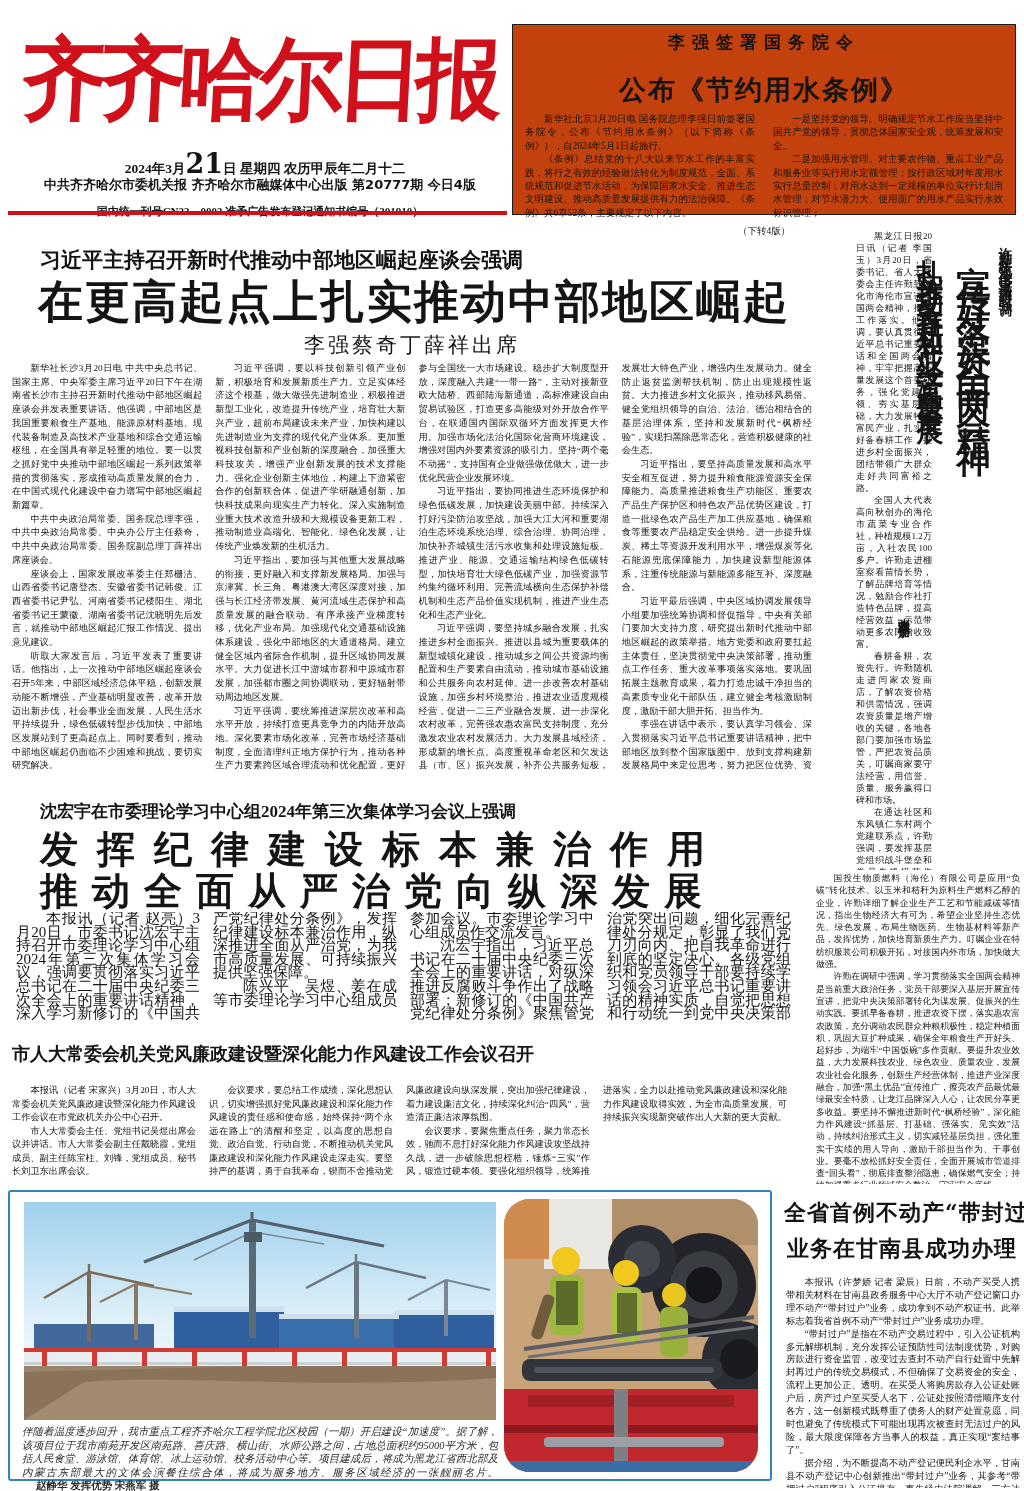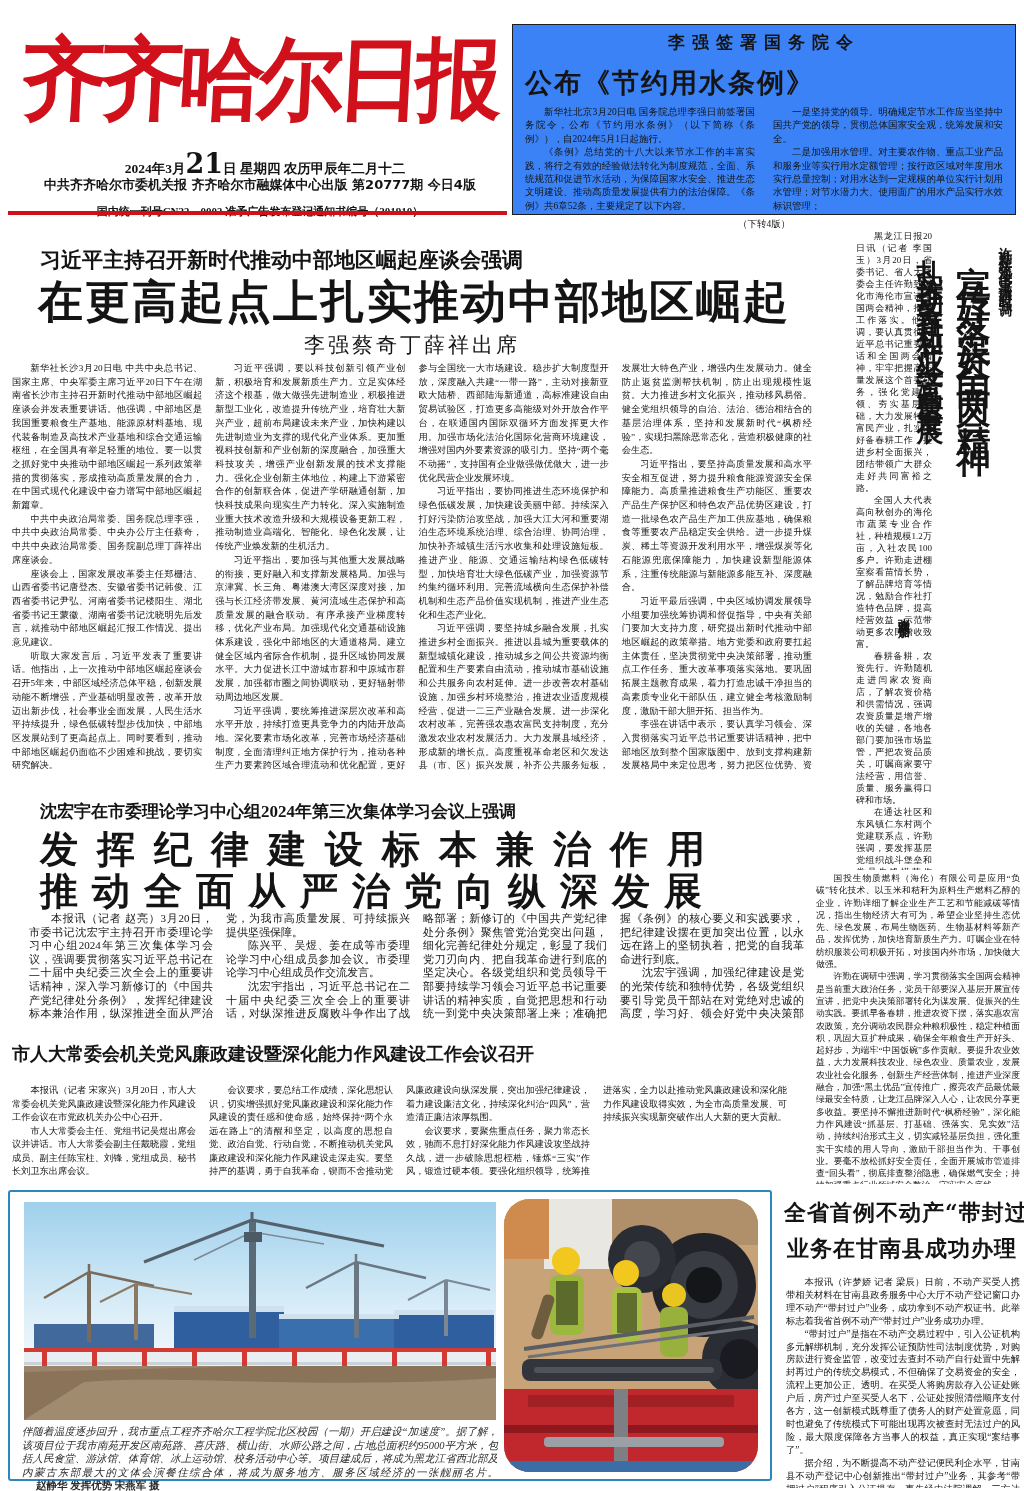--- a/index.html
+++ b/index.html
@@ -19,24 +19,24 @@
     white-space:nowrap; line-height:140px; text-align:center;
   }
   .dateline{ left:100px; top:148px; width:330px; text-align:center; font-size:13.5px; font-weight:bold; white-space:nowrap;}
   .dateline .big-day{ font-size:27px; font-family:"DejaVu Serif",serif; font-weight:900;margin-top:12px; }
   .info1{ left:10px; top:176px; width:500px; text-align:center; font-size:13px; font-weight:bold;
           font-family:"DejaVu Sans","Liberation Sans",sans-serif; white-space:nowrap;}
   .info2{ left:10px; top:204px; width:500px; text-align:center; font-size:11px; font-weight:bold; white-space:nowrap;}
   .red-rule{ left:8px; top:211px; width:499px; height:4px; background:#d0111b; }
 
   
-  .water-box{ left:512px; top:24px; width:504px; height:191px; border:1.5px solid #1c1c1c; background:#3b82f6; padding:6px 12px 4px 12px;}
+  .water-box{ left:512px; top:24px; width:504px; height:191px; border:1.5px solid #1c1c1c; background:#c2410c; padding:6px 12px 4px 12px;}
   .water-kicker{ text-align:center; font-size:17px; font-weight:bold; letter-spacing:7px; }
-  .water-headline{ text-align:left; font-size:27px; font-weight:900; letter-spacing:2px;
-                   font-family:"DejaVu Sans","Liberation Sans",sans-serif; margin:11px 0 5px 0;}
+  .water-headline{ text-align:center; font-size:27px; font-weight:900; letter-spacing:2px;
+                   font-family:"DejaVu Sans","Liberation Sans",sans-serif; margin:18px 0 5px 0;}
   .water-body{ column-count:2; column-gap:18px; column-fill:auto; height:112px; overflow:hidden;
                font-size:9.5px; line-height:13.4px; }
   .water-body p{ text-indent:2em; text-align:justify; }
   .jump-line{ text-align:center; font-size:9.5px; }
 
   
   .lead-kicker{ left:40px; top:246px; width:760px; font-size:21px; font-weight:bold; white-space:nowrap;}
   .lead-headline{ left:38px; top:272px; width:776px; font-size:45px; font-weight:900; letter-spacing:2px;
                   font-family:"DejaVu Sans","Liberation Sans",sans-serif; white-space:nowrap;}
   .lead-subhead{ left:12px; top:331px; width:800px; text-align:center; font-size:21px; letter-spacing:3px; font-weight:500;}
@@ -58,22 +58,22 @@
   .v-byline{ left:895px; top:608px; height:110px; writing-mode:vertical-rl; font-size:12px; letter-spacing:2px; font-weight:bold;}
   .rail-wide{ left:816px; top:872px; width:204px; height:312px; overflow:hidden;
               font-size:8.8px; line-height:12.3px; }
 
   
   .disc-kicker{ left:40px; top:800px; width:740px; font-size:17px; font-weight:bold; white-space:nowrap;}
   .disc-h1{ left:40px; top:824px; width:740px; font-size:38px; font-weight:900; letter-spacing:19px;
             font-family:"DejaVu Sans","Liberation Sans",sans-serif; white-space:nowrap;}
   .disc-h2{ left:40px; top:866px; width:740px; font-size:38px; font-weight:900; letter-spacing:14px;
             font-family:"DejaVu Sans","Liberation Sans",sans-serif; white-space:nowrap;}
-  .disc-body{ left:29px; top:912px; width:775px; height:122px; overflow:hidden;
-              column-count:4; column-gap:13px; column-fill:auto; font-size:11px; line-height:13.6px;}
+  .disc-body{ left:16px; top:912px; width:775px; height:122px; overflow:hidden;
+              column-count:4; column-gap:13px; column-fill:auto; font-size:15px; line-height:13.6px;}
 
   
   .npc-headline{ left:12px; top:1042px; width:772px; font-size:18px; font-weight:900; white-space:nowrap;
                  font-family:"DejaVu Sans","Liberation Sans",sans-serif;}
   .npc-body{ left:12px; top:1084px; width:775px; height:97px; overflow:hidden;
              column-count:4; column-gap:13px; column-fill:auto; font-size:9.2px; line-height:13.5px;}
 
   
   .photo-box{ left:8px; top:1190px; width:764px; height:291px; border:2px solid #2e86c1; background:#fff; border-radius:3px;}
   .photo-left{ left:24px; top:1202px; width:472px; height:218px; overflow:hidden; background:#cfe6f4;}

